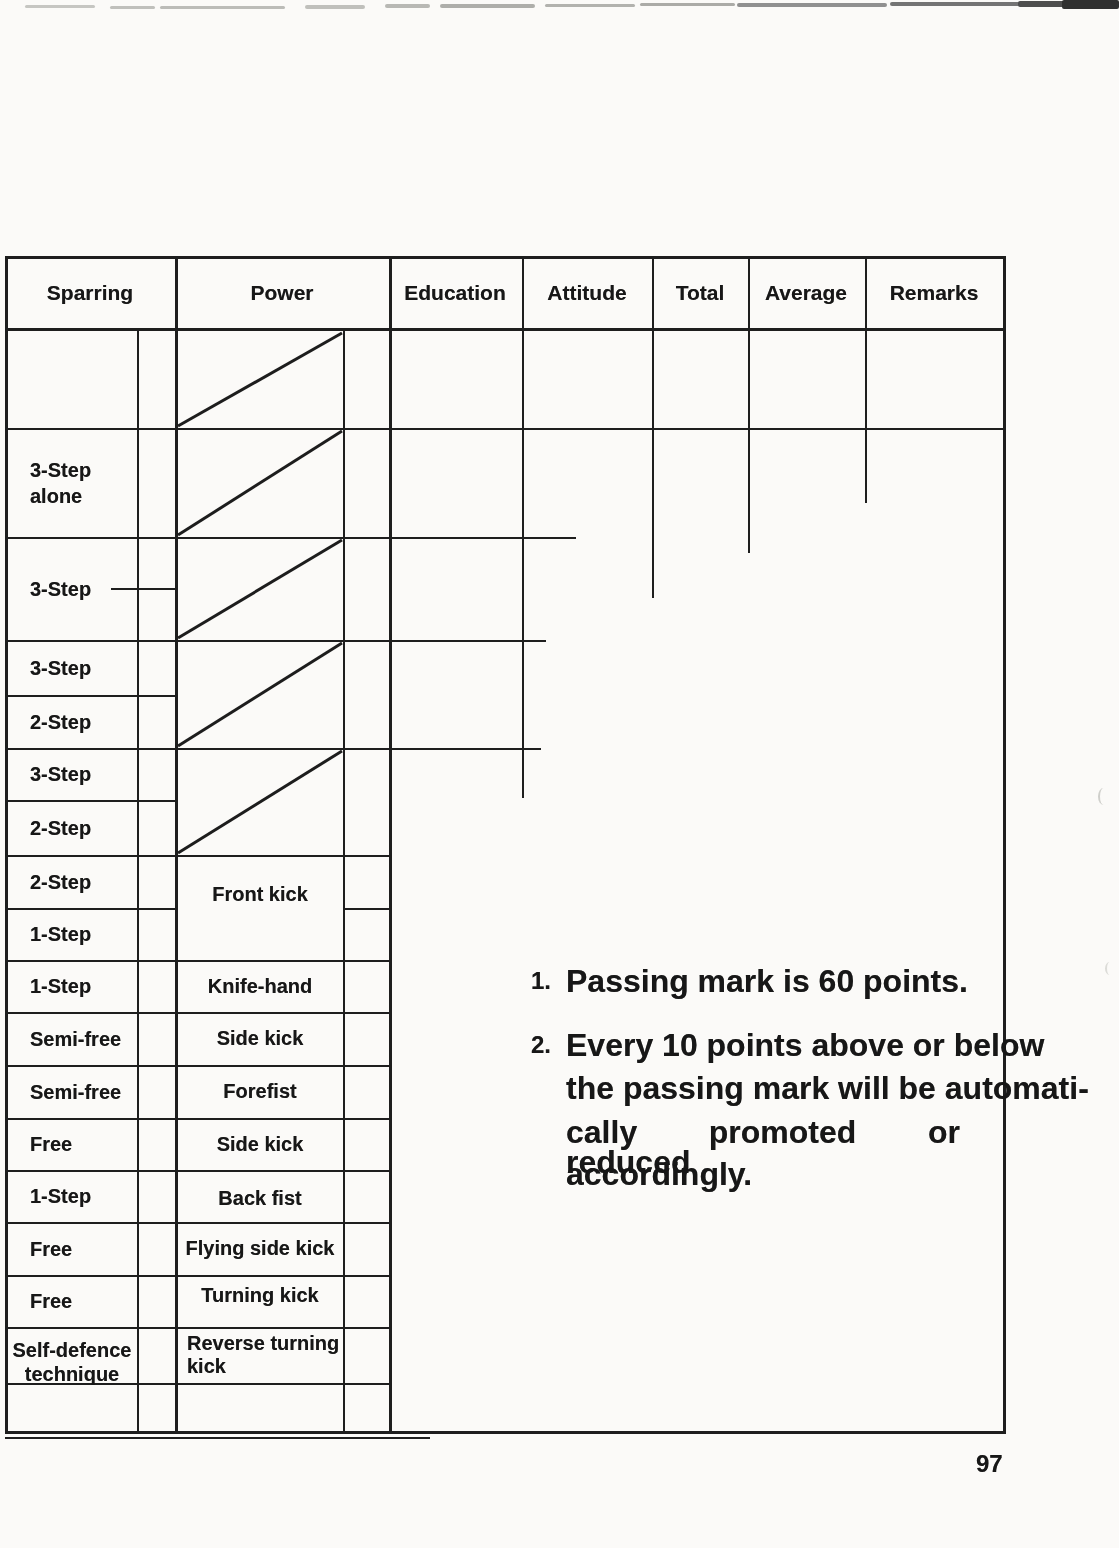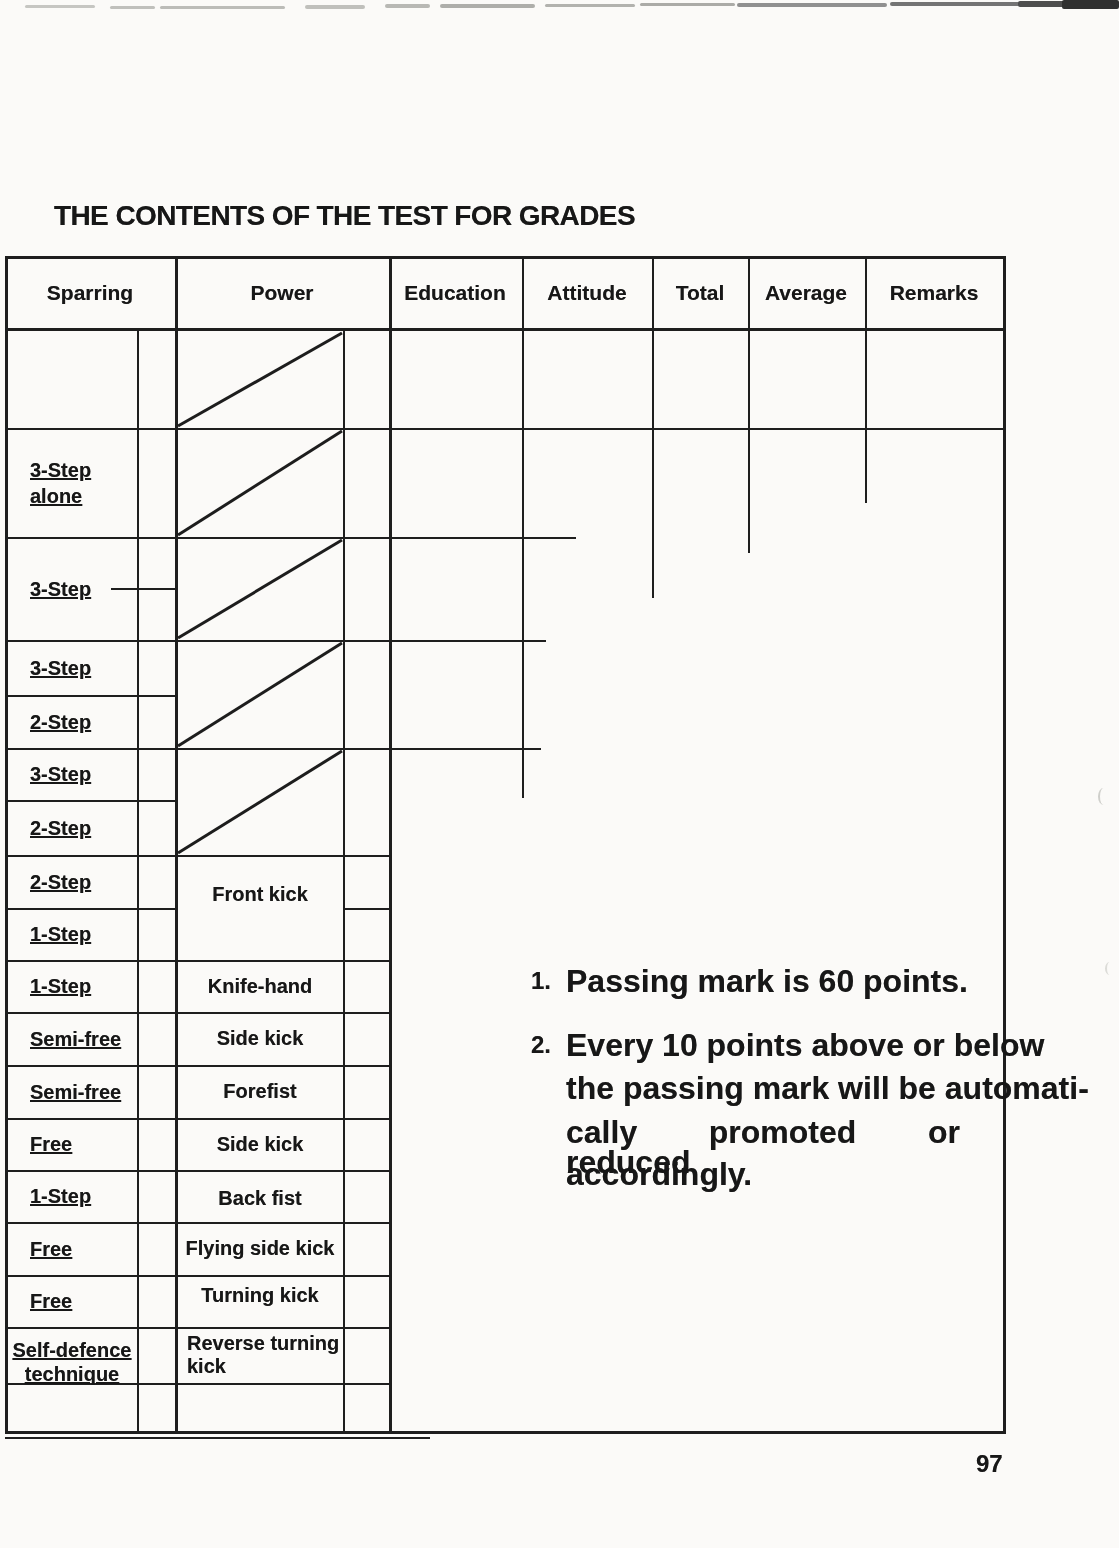--- a/index.html
+++ b/index.html
@@ -18,21 +18,20 @@
   .hdr{
     position:absolute;top:281px;transform:translateX(-50%);
     font-size:21px;font-weight:bold;white-space:nowrap;
     text-shadow:0 0 0.5px rgba(20,20,20,.55);
   }
   .rowlab{
     position:absolute;left:6px;width:131px;display:flex;align-items:center;
     font-size:20px;font-weight:bold;line-height:1.3;white-space:pre-line;
     padding-left:24px;box-sizing:border-box;
     text-shadow:0 0 0.5px rgba(20,20,20,.55);
-    text-decoration:underline;
   }
   .rowlab.center{padding-left:1px;justify-content:center;text-align:center;line-height:1.2;}
   .powlab{
     position:absolute;left:177px;width:166px;display:flex;align-items:center;justify-content:center;
     font-size:20px;font-weight:bold;text-align:center;line-height:1.15;white-space:pre-line;
     text-shadow:0 0 0.5px rgba(20,20,20,.55);
   }
   .powlab.leftalign{justify-content:flex-start;text-align:left;padding-left:10px;box-sizing:border-box;}
   .note-num{
     position:absolute;left:531px;width:30px;font-size:24px;font-weight:bold;line-height:30px;
@@ -63,21 +62,20 @@
       <div class="artifact" style="left: 385px; top: 4px; width: 45px; height: 4px; background: rgb(184, 184, 180);"></div>
       <div class="artifact" style="left: 440px; top: 4px; width: 95px; height: 4px; background: rgb(174, 174, 170);"></div>
       <div class="artifact" style="left: 545px; top: 4px; width: 90px; height: 3px; background: rgb(178, 178, 174);"></div>
       <div class="artifact" style="left: 640px; top: 3px; width: 95px; height: 3px; background: rgb(171, 171, 167);"></div>
       <div class="artifact" style="left: 737px; top: 3px; width: 150px; height: 4px; background: rgb(144, 144, 144);"></div>
       <div class="artifact" style="left: 890px; top: 2px; width: 130px; height: 4px; background: rgb(116, 116, 116);"></div>
       <div class="artifact" style="left: 1018px; top: 1px; width: 60px; height: 6px; background: rgb(78, 78, 78);"></div>
       <div class="artifact" style="left: 1062px; top: 0px; width: 57px; height: 9px; background: rgb(48, 48, 48);"></div>
     </div>
 
-  <div class="title">THE CONTENTS OF THE TEST FOR GRADES</div>
 
   <div id="grid">
       <div class="vl" style="left: 5px; top: 256px; width: 3px; height: 1178px;"></div>
       <div class="vl" style="left: 175px; top: 256px; width: 3px; height: 1178px;"></div>
       <div class="vl" style="left: 137px; top: 328px; width: 2px; height: 1106px;"></div>
       <div class="vl" style="left: 343px; top: 330px; width: 2px; height: 1104px;"></div>
       <div class="vl" style="left: 389px; top: 256px; width: 3px; height: 1178px;"></div>
       <div class="vl" style="left: 522px; top: 256px; width: 2px; height: 542px;"></div>
       <div class="vl" style="left: 652px; top: 256px; width: 2px; height: 342px;"></div>
       <div class="vl" style="left: 748px; top: 256px; width: 2px; height: 297px;"></div>

